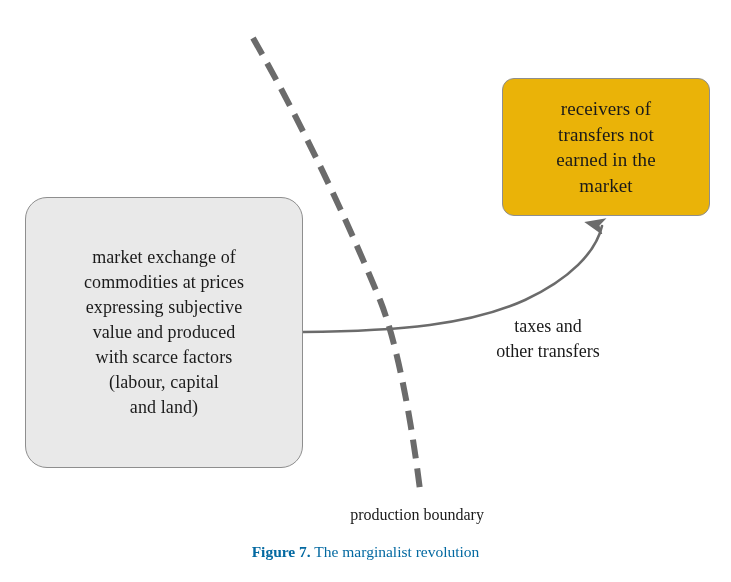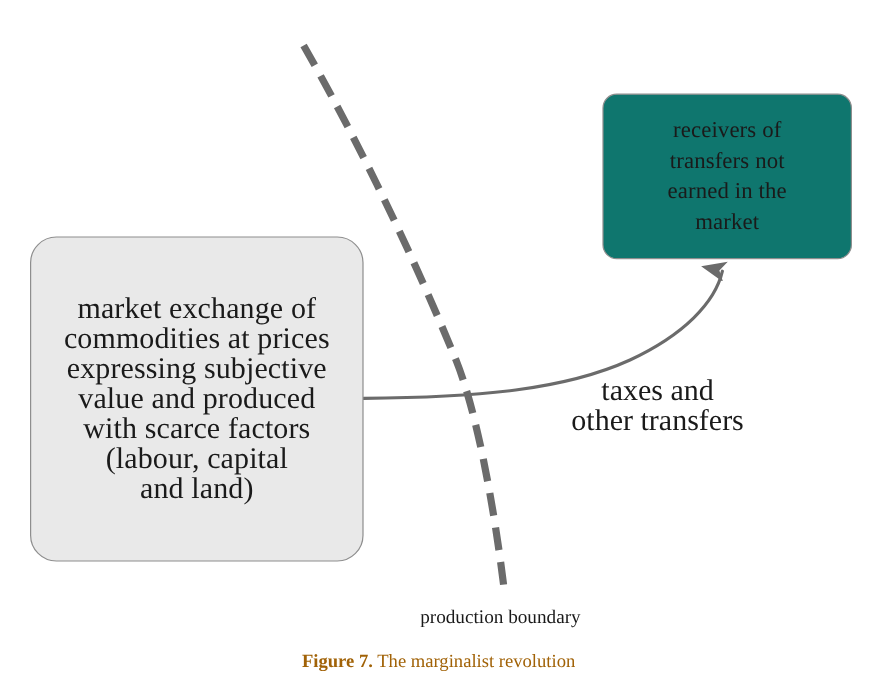--- a/index.html
+++ b/index.html
@@ -42,43 +42,43 @@
     height: 271px;
     background: #e9e9e9;
     border-radius: 22px;
   }
 
   #box-receivers {
     left: 502px;
     top: 78px;
     width: 208px;
     height: 138px;
-    background: #0f766e;
+    background: #eab308;
     border-radius: 12px;
   }
 
   .box-text {
-    font-size: 25px;
+    font-size: 18px;
     line-height: 25px;
     padding: 0 10px;
     white-space: pre-line;
     letter-spacing: 0.1px;
   }
 
   #box-receivers .box-text {
     font-size: 19px;
     line-height: 25.5px;
   }
 
   
   .free-label {
     position: absolute;
     text-align: center;
     white-space: pre-line;
-    font-size: 25px;
+    font-size: 18px;
     line-height: 24.5px;
   }
 
   #label-taxes {
     left: 448px;
     top: 314px;
     width: 200px;
   }
 
   #label-production-boundary {
@@ -89,21 +89,21 @@
   }
 
   
   #figure-caption {
     position: absolute;
     left: 0;
     top: 543px;
     width: 731px;
     text-align: center;
     font-size: 15.5px;
-    color: #a16207;
+    color: #0369a1;
   }
   #figure-caption .cap-number {
     font-weight: bold;
   }
 </style>
 </head>
 <body>
 
 <svg id="figure-canvas" viewBox="0 0 731 582" xmlns="http://www.w3.org/2000/svg">
   <defs>

